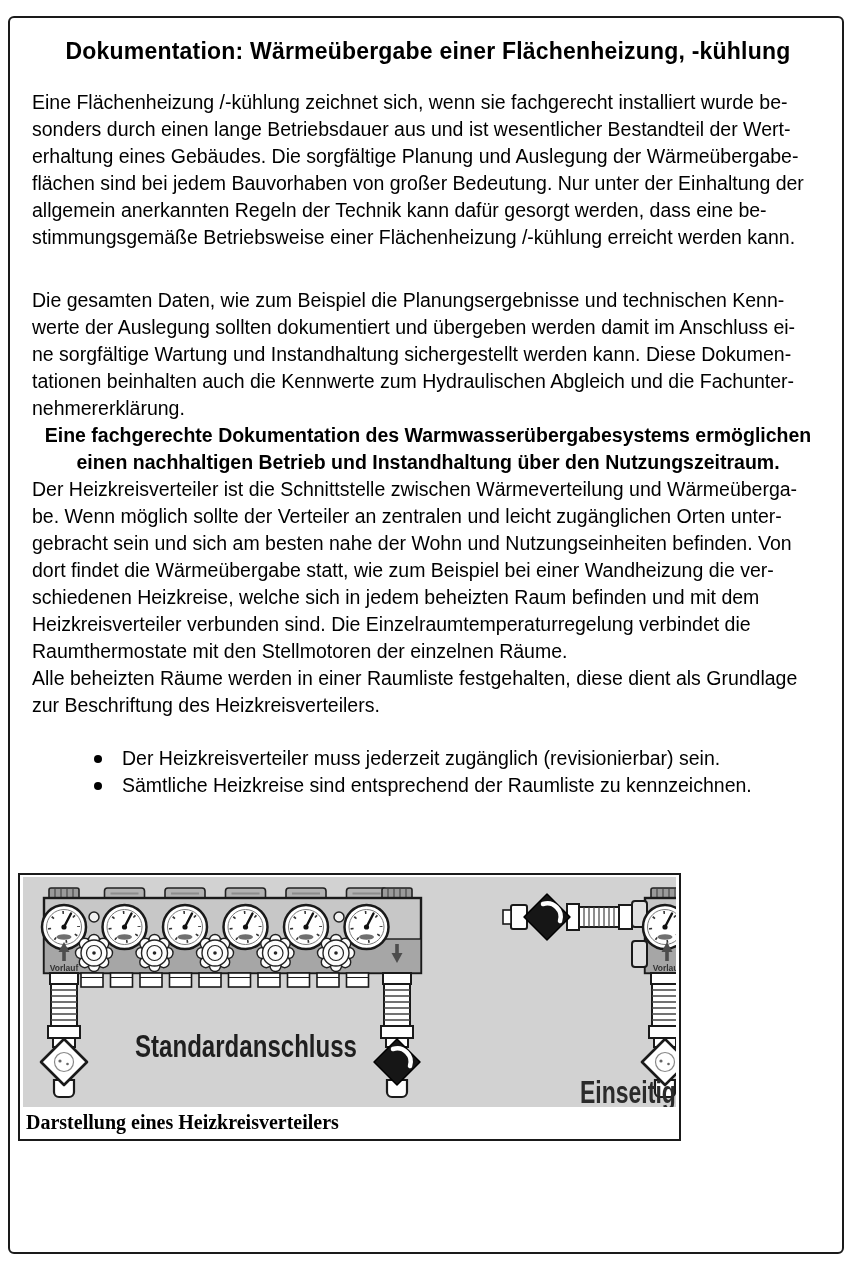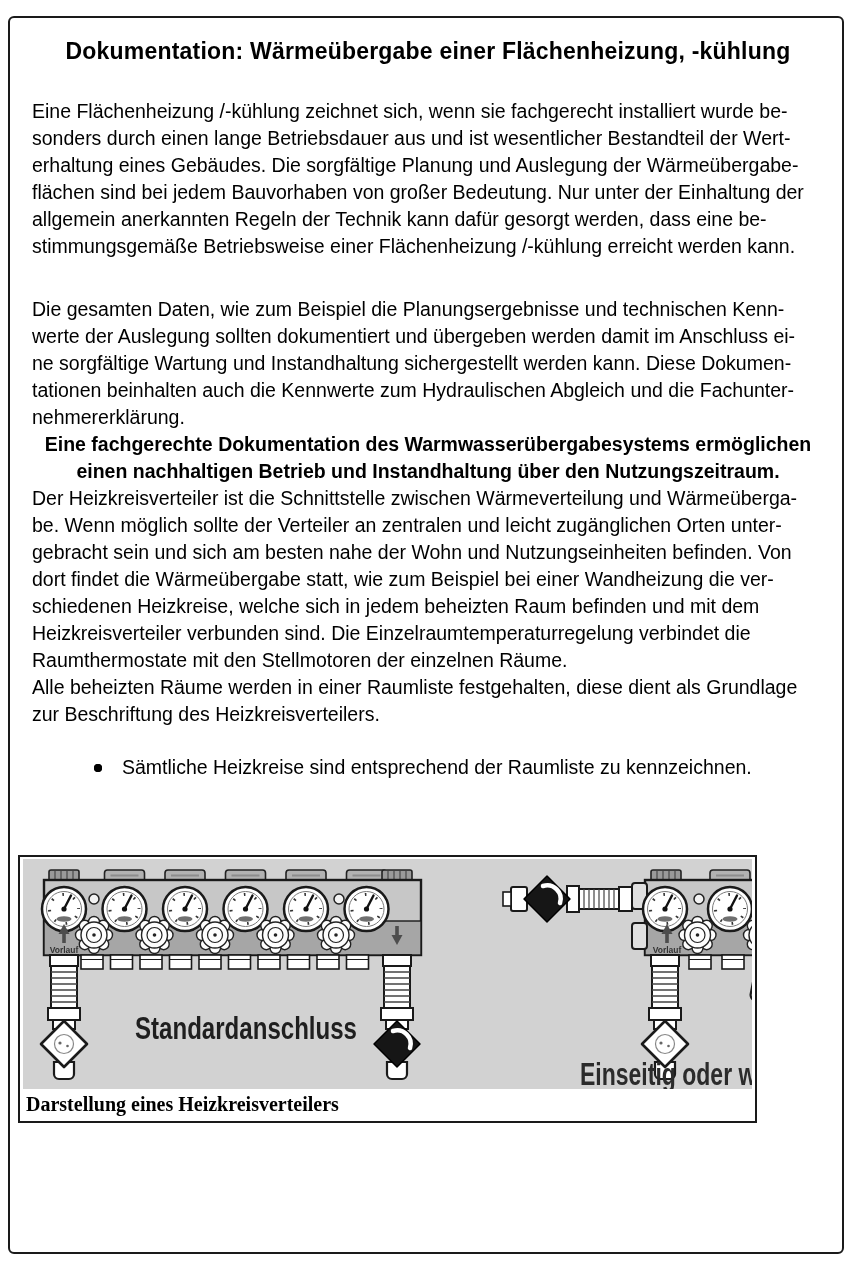--- a/index.html
+++ b/index.html
@@ -11,38 +11,38 @@
   .page{
     position:absolute;left:8px;top:16px;width:836px;height:1238px;
     box-sizing:border-box;border:2px solid #1a1a1a;border-radius:6px;
     padding:18px 18px 0 22px;background:#fff;overflow:hidden;
   }
   .doc-title{
     margin:2px 0 0;font-size:23px;font-weight:bold;text-align:center;
     line-height:27px;white-space:pre;letter-spacing:.2px;
   }
   p{margin:0;font-size:19.5px;line-height:27px;white-space:pre;}
-  .p-intro{margin-top:33px;}
+  .p-intro{margin-top:24px;}
   .p-data{margin-top:36px;}
   .p-bold{font-weight:bold;text-align:center;}
   .sec-heading{
     margin:27px 0 0;font-size:20px;font-weight:bold;text-align:center;
     line-height:27px;white-space:pre;
   }
   ul.doc-bullets{list-style:none;margin:26px 0 0;padding:0;}
   ul.doc-bullets li{
     position:relative;padding-left:90px;font-size:19.5px;line-height:27px;
     white-space:pre;
   }
   ul.doc-bullets li .bullet-dot{
     position:absolute;left:62px;top:10px;width:8px;height:8px;
     border-radius:50%;background:#000;
   }
   figure.fig{
-    margin:74px 0 0 -14px;width:739px;box-sizing:border-box;
+    margin:74px 0 0 -14px;width:663px;box-sizing:border-box;
     border:2px solid #1a1a1a;padding:0;background:#fff;
   }
   .fig-canvas{
     margin:2px 3px 0 3px;height:230px;background:#d2d2d2;overflow:hidden;
   }
   .fig-canvas svg{display:block;font-family:"Liberation Sans", sans-serif;}
   figcaption.fig-caption{
     font-size:20px;font-weight:bold;line-height:26px;
     padding:2px 6px 4px 6px;white-space:pre;font-family:Liberation Serif, serif;
   }
@@ -75,21 +75,21 @@
 be. Wenn möglich sollte der Verteiler an zentralen und leicht zugänglichen Orten unter-
 gebracht sein und sich am besten nahe der Wohn und Nutzungseinheiten befinden. Von
 dort findet die Wärmeübergabe statt, wie zum Beispiel bei einer Wandheizung die ver-
 schiedenen Heizkreise, welche sich in jedem beheizten Raum befinden und mit dem
 Heizkreisverteiler verbunden sind. Die Einzelraumtemperaturregelung verbindet die
 Raumthermostate mit den Stellmotoren der einzelnen Räume.
 Alle beheizten Räume werden in einer Raumliste festgehalten, diese dient als Grundlage
 zur Beschriftung des Heizkreisverteilers.</p>
 
   <ul class="doc-bullets">
-    <li><span class="bullet-dot"></span></li>
+    <li><span class="bullet-dot"></span><span>Der Heizkreisverteiler muss jederzeit zugänglich (revisionierbar) sein.</span></li>
     <li><span class="bullet-dot"></span><span>Sämtliche Heizkreise sind entsprechend der Raumliste zu kennzeichnen.</span></li>
   </ul>
 
   <figure class="fig">
     <div class="fig-canvas">
       <svg viewBox="0 0 806 230" width="806" height="230">
         <defs>
           <g id="gauge">
             <circle r="22" fill="#ffffff" stroke="#1a1a1a" stroke-width="2.5"></circle>
             <circle r="17.5" fill="none" stroke="#7a7a7a" stroke-width="1"></circle>

